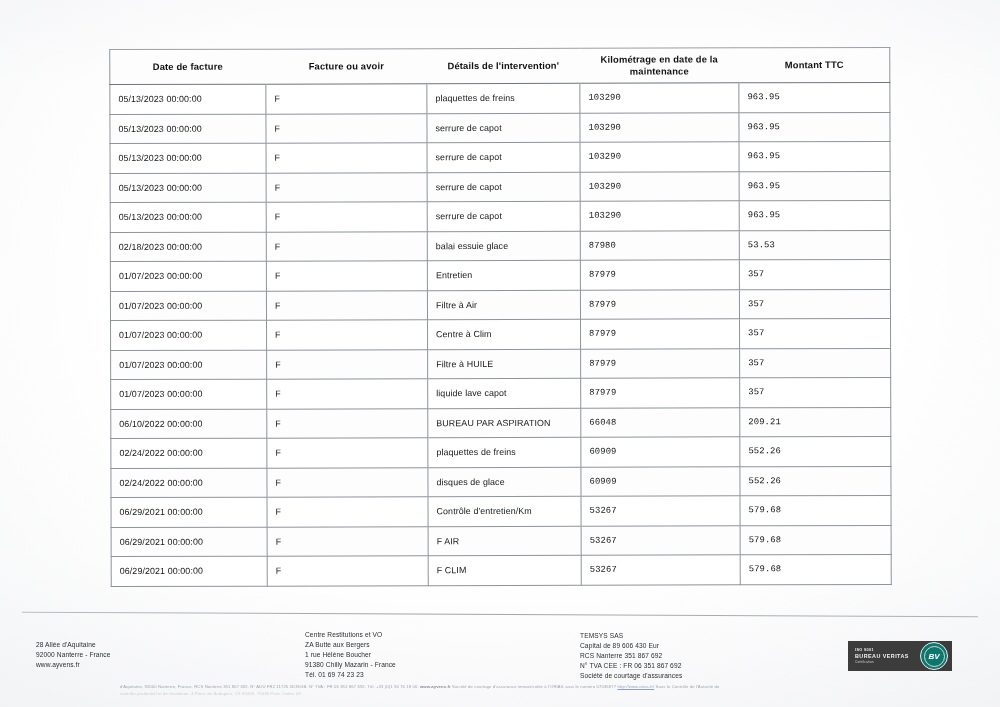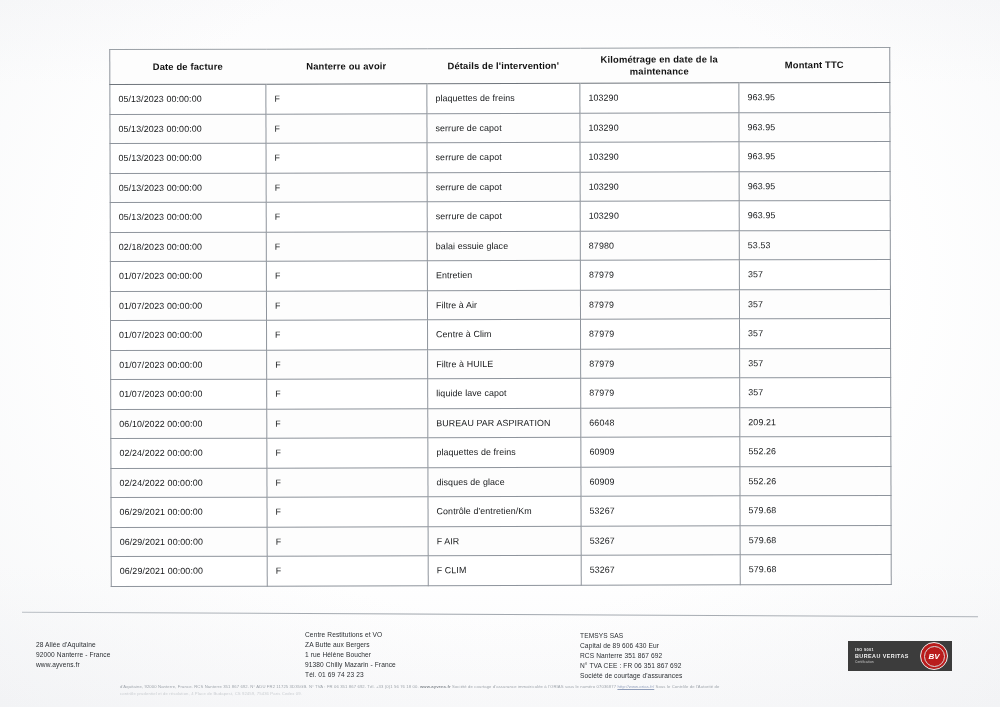--- a/index.html
+++ b/index.html
@@ -80,21 +80,21 @@
   table.maint tbody tr:nth-child(even) td { background: #fdfdfd; }
   table.maint tbody tr:nth-child(odd)  td { background: #ffffff; }
 
   col.c-date  { width: 156px; }
   col.c-fact  { width: 161px; }
   col.c-det   { width: 153px; }
   col.c-km    { width: 159px; }
   col.c-mt    { width: 151px; }
 
   
-  td.money, td.km { padding-left: 8px; }
+  td.money, td.km { padding-left: 8px; font-family: Liberation Mono, monospace; }
 
   
   .footer-rule {
     position: absolute;
     left: 22px;
     top: 614px;
     width: 956px;
     height: 1px;
     background: linear-gradient(90deg, #b9bec4 0%, #9ea4ab 40%, #aeb3b9 100%);
     transform: rotate(0.28deg);
@@ -138,21 +138,21 @@
   .bv-name  { font-size: 5.4px; letter-spacing: 0.45px; font-weight: bold; margin-top: 1px; }
   .bv-sub   { font-size: 3.2px; letter-spacing: 0.15px; color: #cfcfcf; margin-top: 0.5px; }
   .bv-seal {
     position: absolute;
     right: 4px;
     top: 50%;
     transform: translateY(-50%);
     width: 26px;
     height: 26px;
     border-radius: 50%;
-    background: #b91c1c;
+    background: #0f766e;
     border: 1.4px solid #ededed;
     display: flex;
     align-items: center;
     justify-content: center;
     color: #ffffff;
     font-size: 8px;
     font-weight: bold;
     font-style: italic;
   }
   .bv-seal::before {
@@ -224,21 +224,21 @@
       <colgroup>
         <col class="c-date">
           <col class="c-fact">
           <col class="c-det">
           <col class="c-km">
           <col class="c-mt">
       </colgroup>
       <thead>
         <tr>
           <th class="first">Date de facture</th>
-          <th>Nanterre ou avoir</th>
+          <th>Facture ou avoir</th>
           <th>Détails de l'intervention'</th>
           <th>Kilométrage en date de la maintenance</th>
           <th class="last">Montant TTC</th>
         </tr>
       </thead>
       <tbody id="maint-body">
           <tr>
             <td class="date">05/13/2023 00:00:00</td>
             <td>F</td>
             <td>plaquettes de freins</td>

